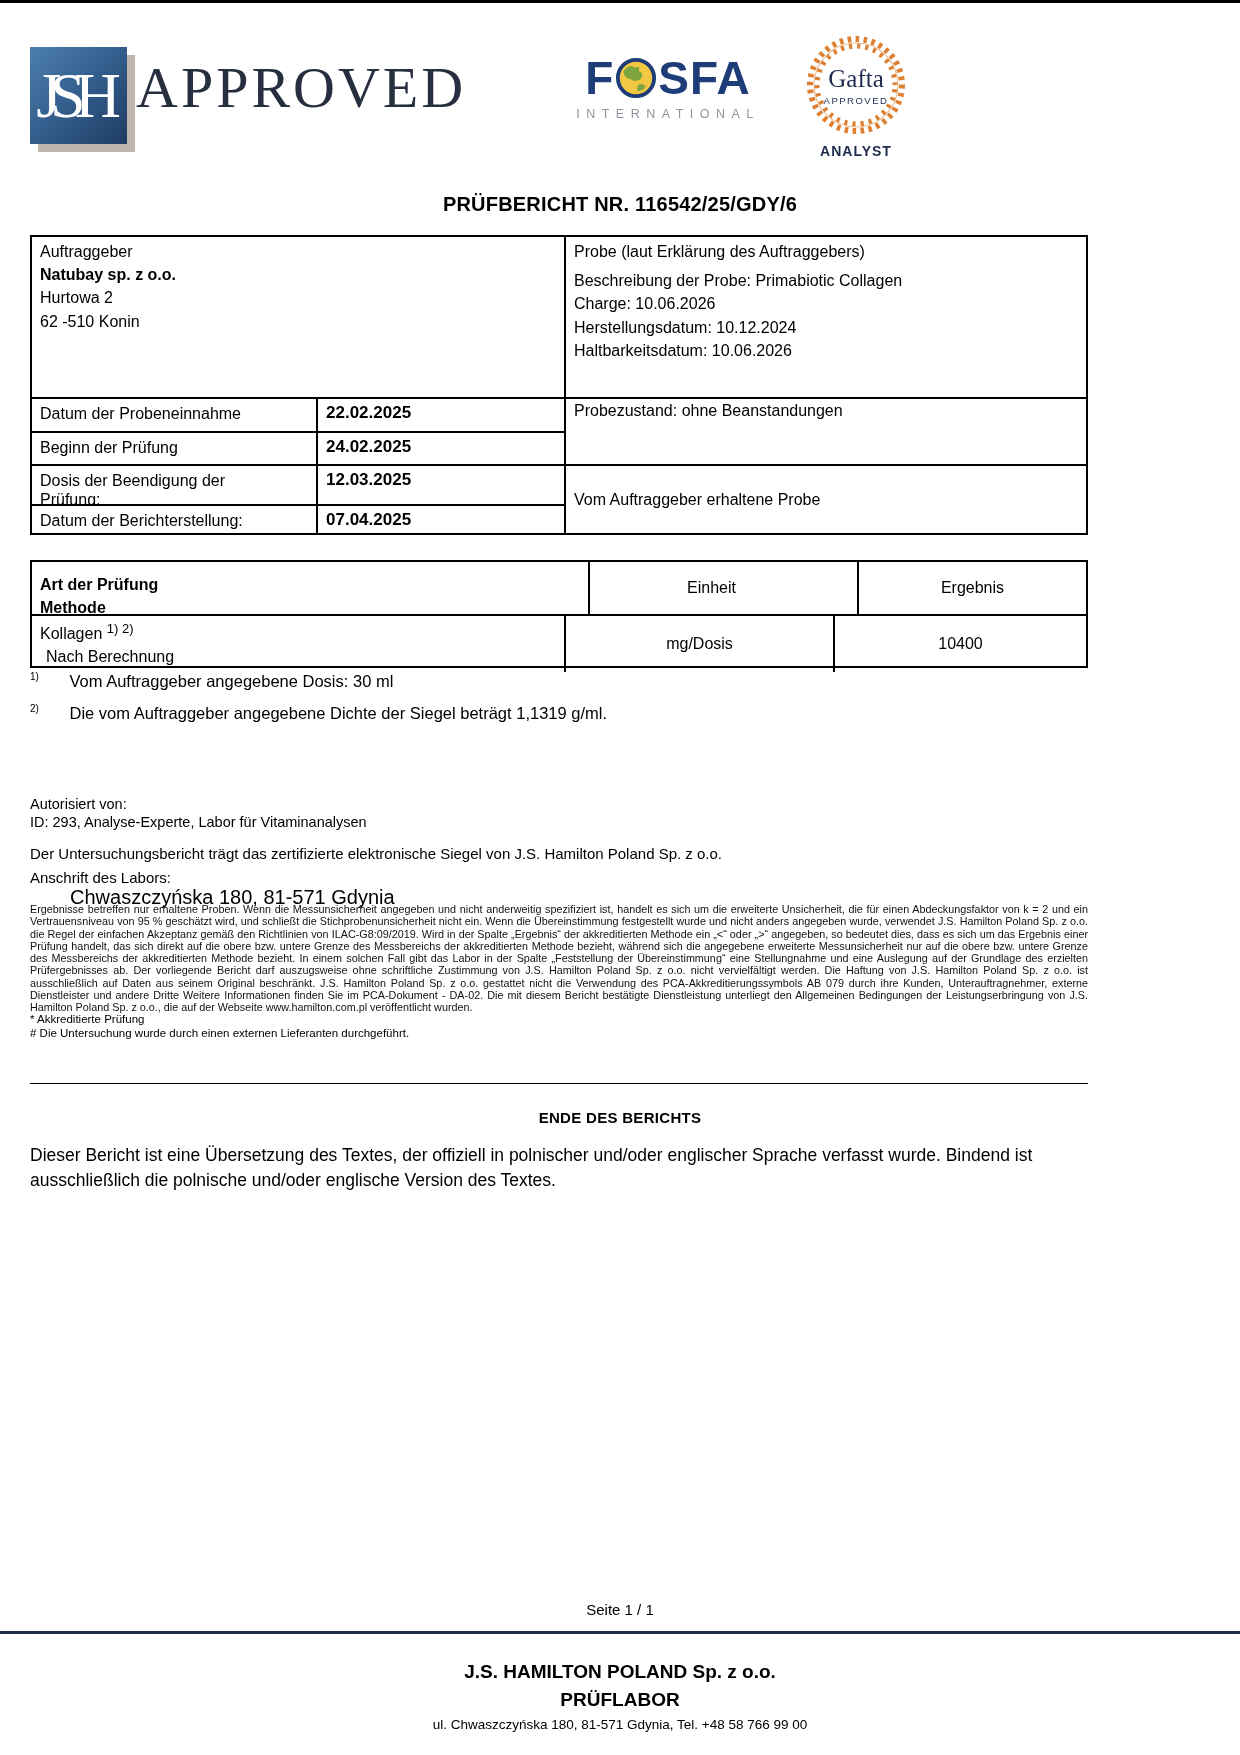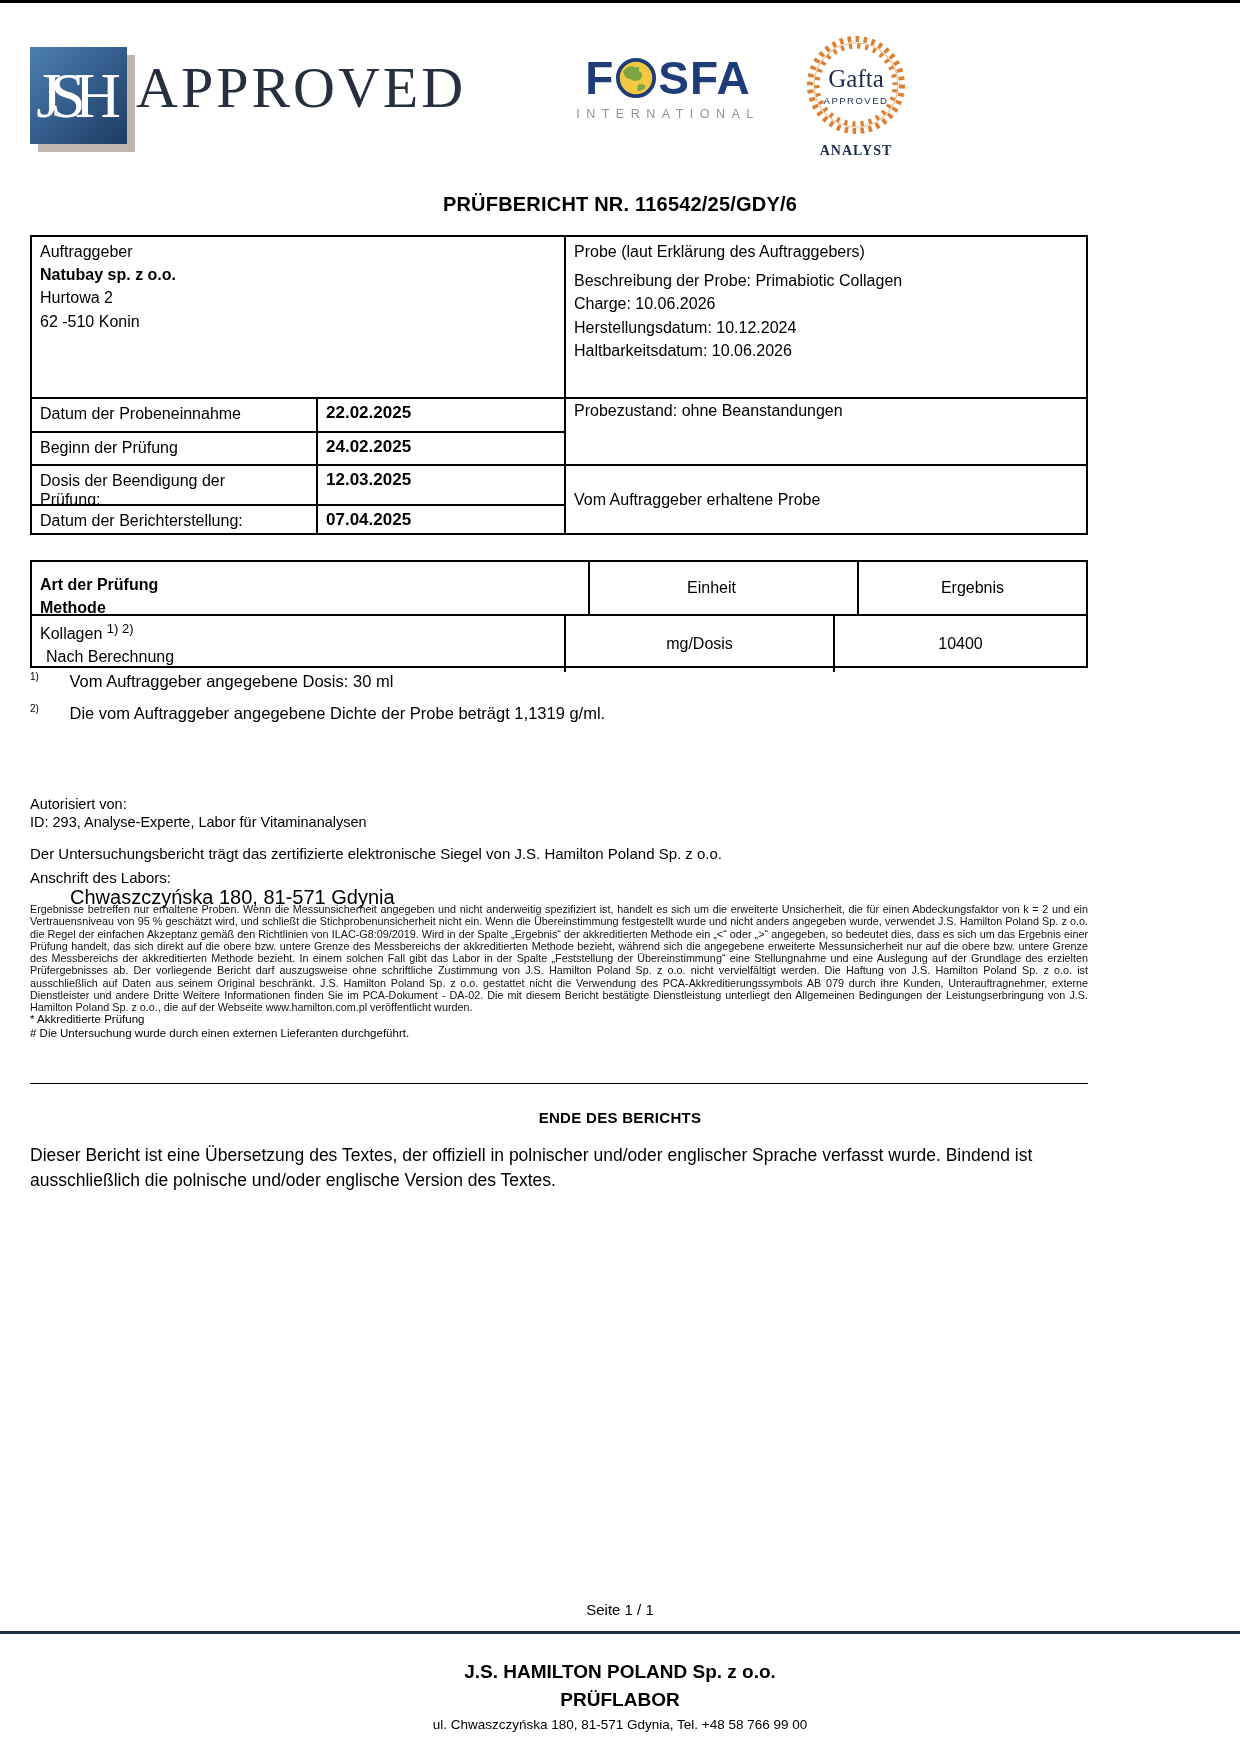--- a/index.html
+++ b/index.html
@@ -41,21 +41,21 @@
   .gafta-ring svg { position:absolute; left:0; top:0; }
   .gafta-name {
     position:absolute; left:0; top:33px; width:104px; text-align:center;
     font-family:"Liberation Serif","DejaVu Serif",serif; font-size:25px; color:#1d2b4e; line-height:1;
   }
   .gafta-approved {
     position:absolute; left:0; top:62px; width:104px; text-align:center;
     font-size:9.5px; color:#1d2b4e; letter-spacing:1.5px;
   }
   .gafta-analyst {
-    margin-top:6px; font-family:Liberation Serif, serif;
+    margin-top:6px; font-family:Liberation Sans, sans-serif;
     font-weight:bold; font-size:14px; color:#1d2b4e; letter-spacing:1px;
   }
 
   
   .report-title {
     position:absolute; left:0; top:190px; width:1240px; text-align:center;
     font-size:20px; font-weight:bold; letter-spacing:0.2px;
   }
 
   
@@ -217,21 +217,21 @@
     <div class="r-unit bt bl">mg/Dosis</div>
     <div class="r-result bt bl">10400</div>
   </div>
 
   <div class="footnote fn-1">
     <sup>1)</sup>
     <span class="fn-text">Vom Auftraggeber angegebene Dosis: 30 ml</span>
   </div>
   <div class="footnote fn-2">
     <sup>2)</sup>
-    <span class="fn-text">Die vom Auftraggeber angegebene Dichte der Probe beträgt 1,1319 g/ml.</span>
+    <span class="fn-text">Die vom Auftraggeber angegebene Dichte der Siegel beträgt 1,1319 g/ml.</span>
   </div>
 
   <div class="auth">
     <div>Autorisiert von:</div>
     <div>ID: 293, Analyse-Experte, Labor für Vitaminanalysen</div>
   </div>
 
   <div class="seal-note">Der Untersuchungsbericht trägt das zertifizierte elektronische Siegel von J.S. Hamilton Poland Sp. z o.o.</div>
   <div class="lab-label">Anschrift des Labors:</div>
   <div class="lab-address">Chwaszczyńska 180, 81-571 Gdynia</div>

